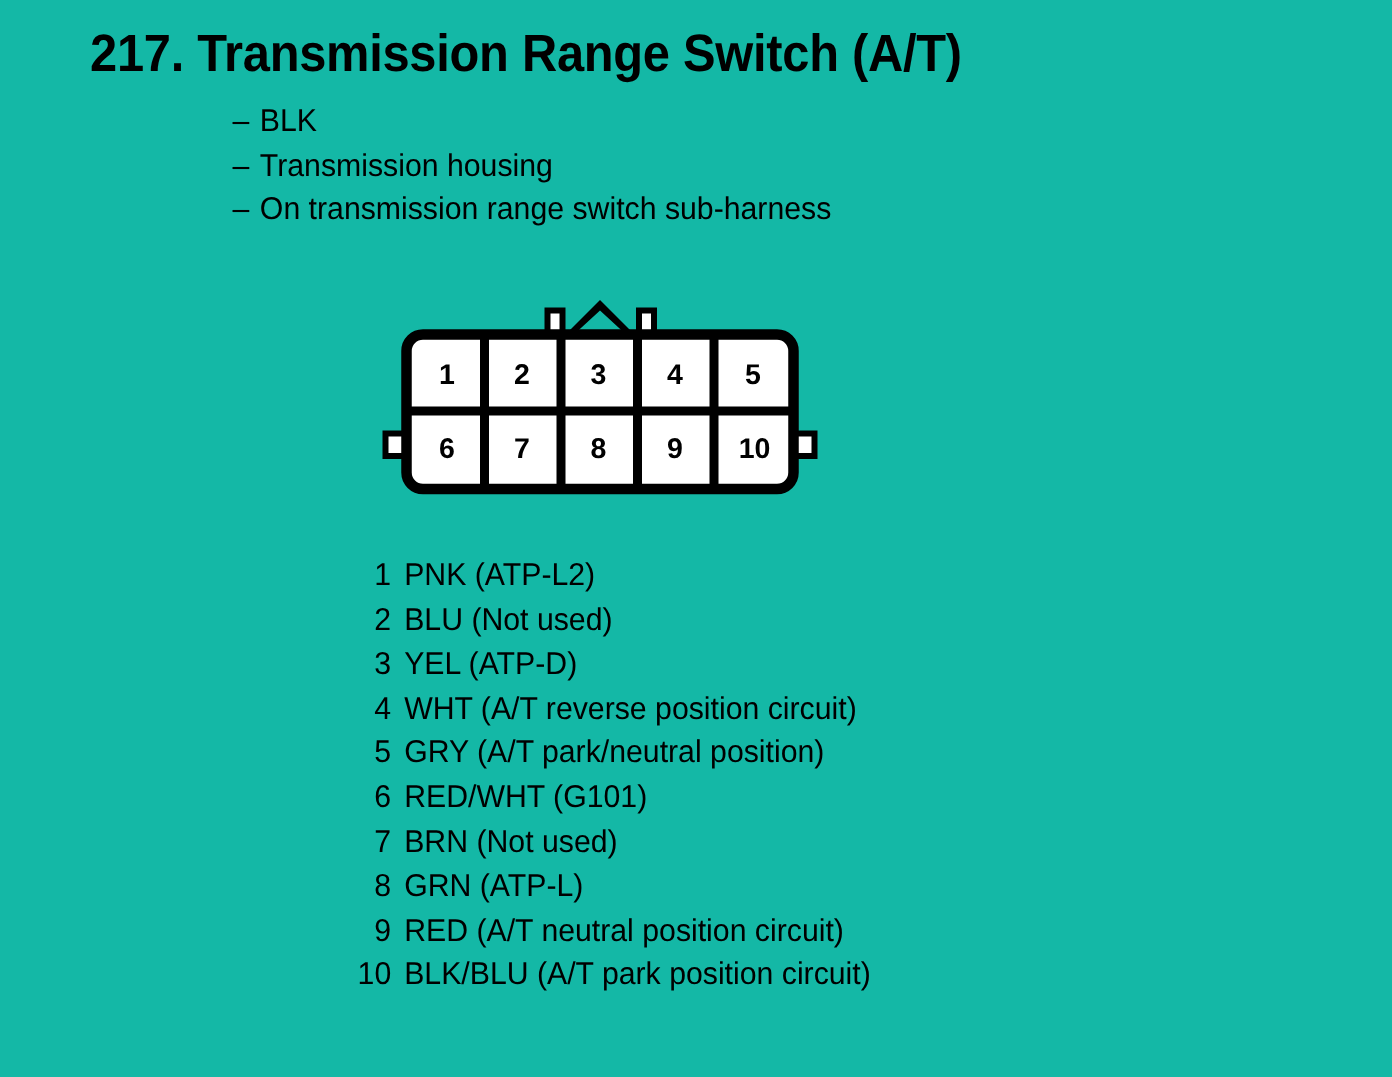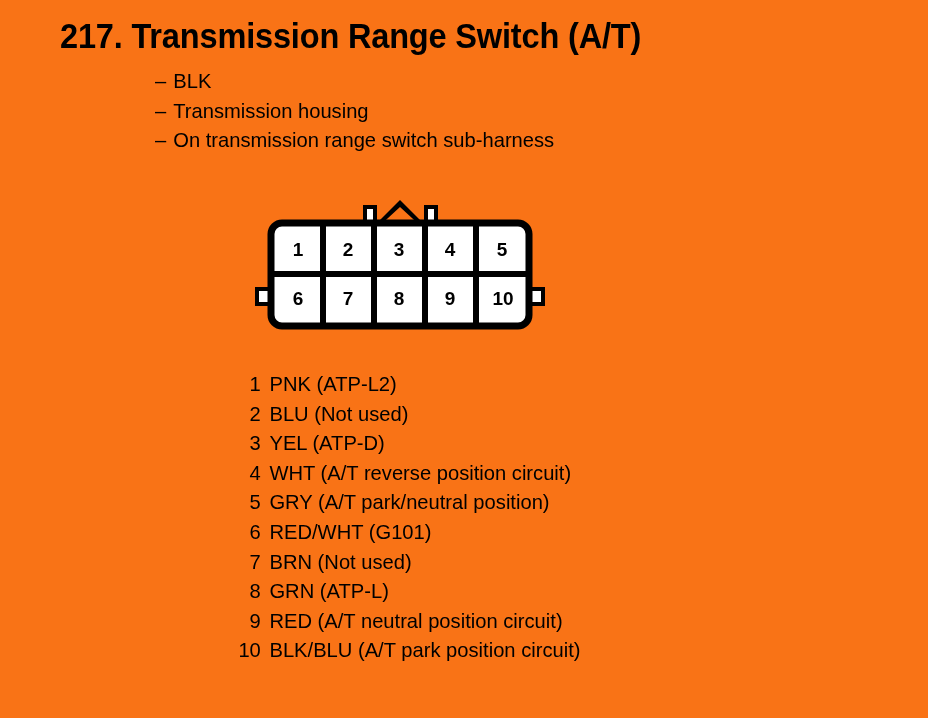--- a/index.html
+++ b/index.html
@@ -14,21 +14,21 @@
     position: relative;
     overflow: hidden;
     font-family: "Liberation Sans", "DejaVu Sans", sans-serif;
     color: #000000;
     -webkit-font-smoothing: none;
   }
 
   .page {
     position: absolute;
     inset: 0;
-    background: #f97316;
+    background: #14b8a6;
   }
 
   
   .title {
     position: absolute;
     left: 60px;
     top: 15px;
     font-size: 35px;
     font-weight: bold;
     letter-spacing: -0.2px;

